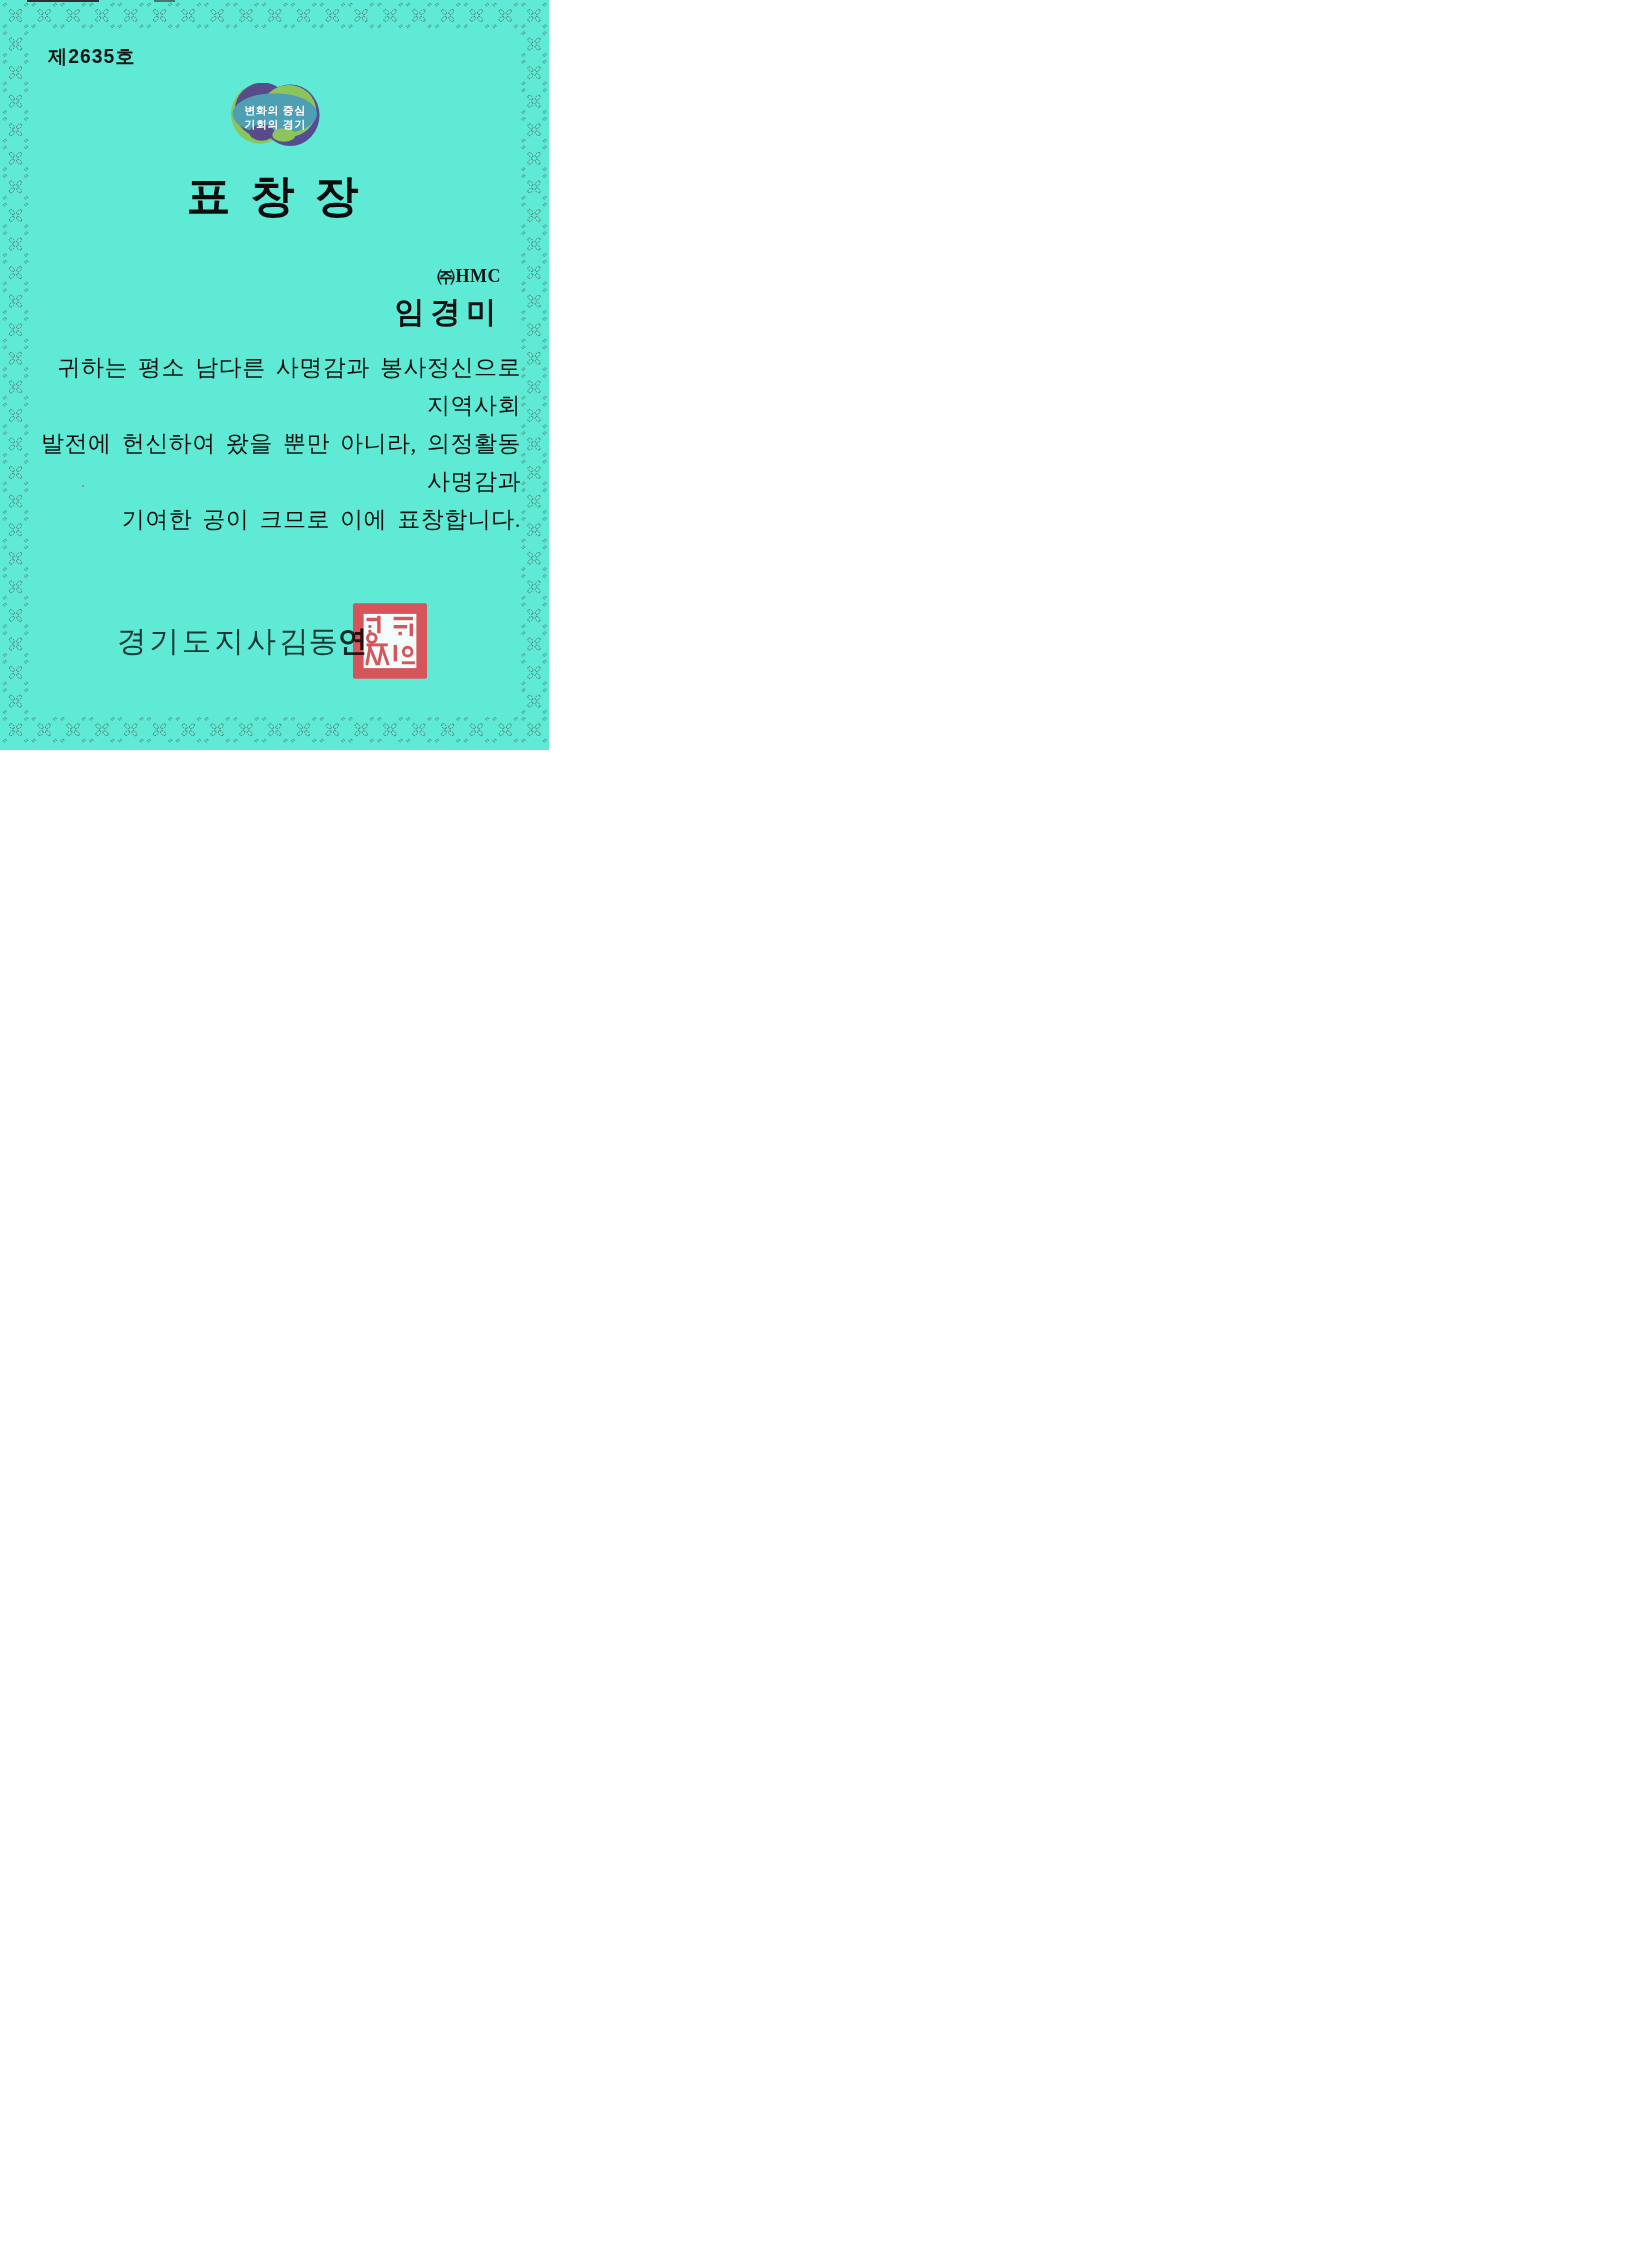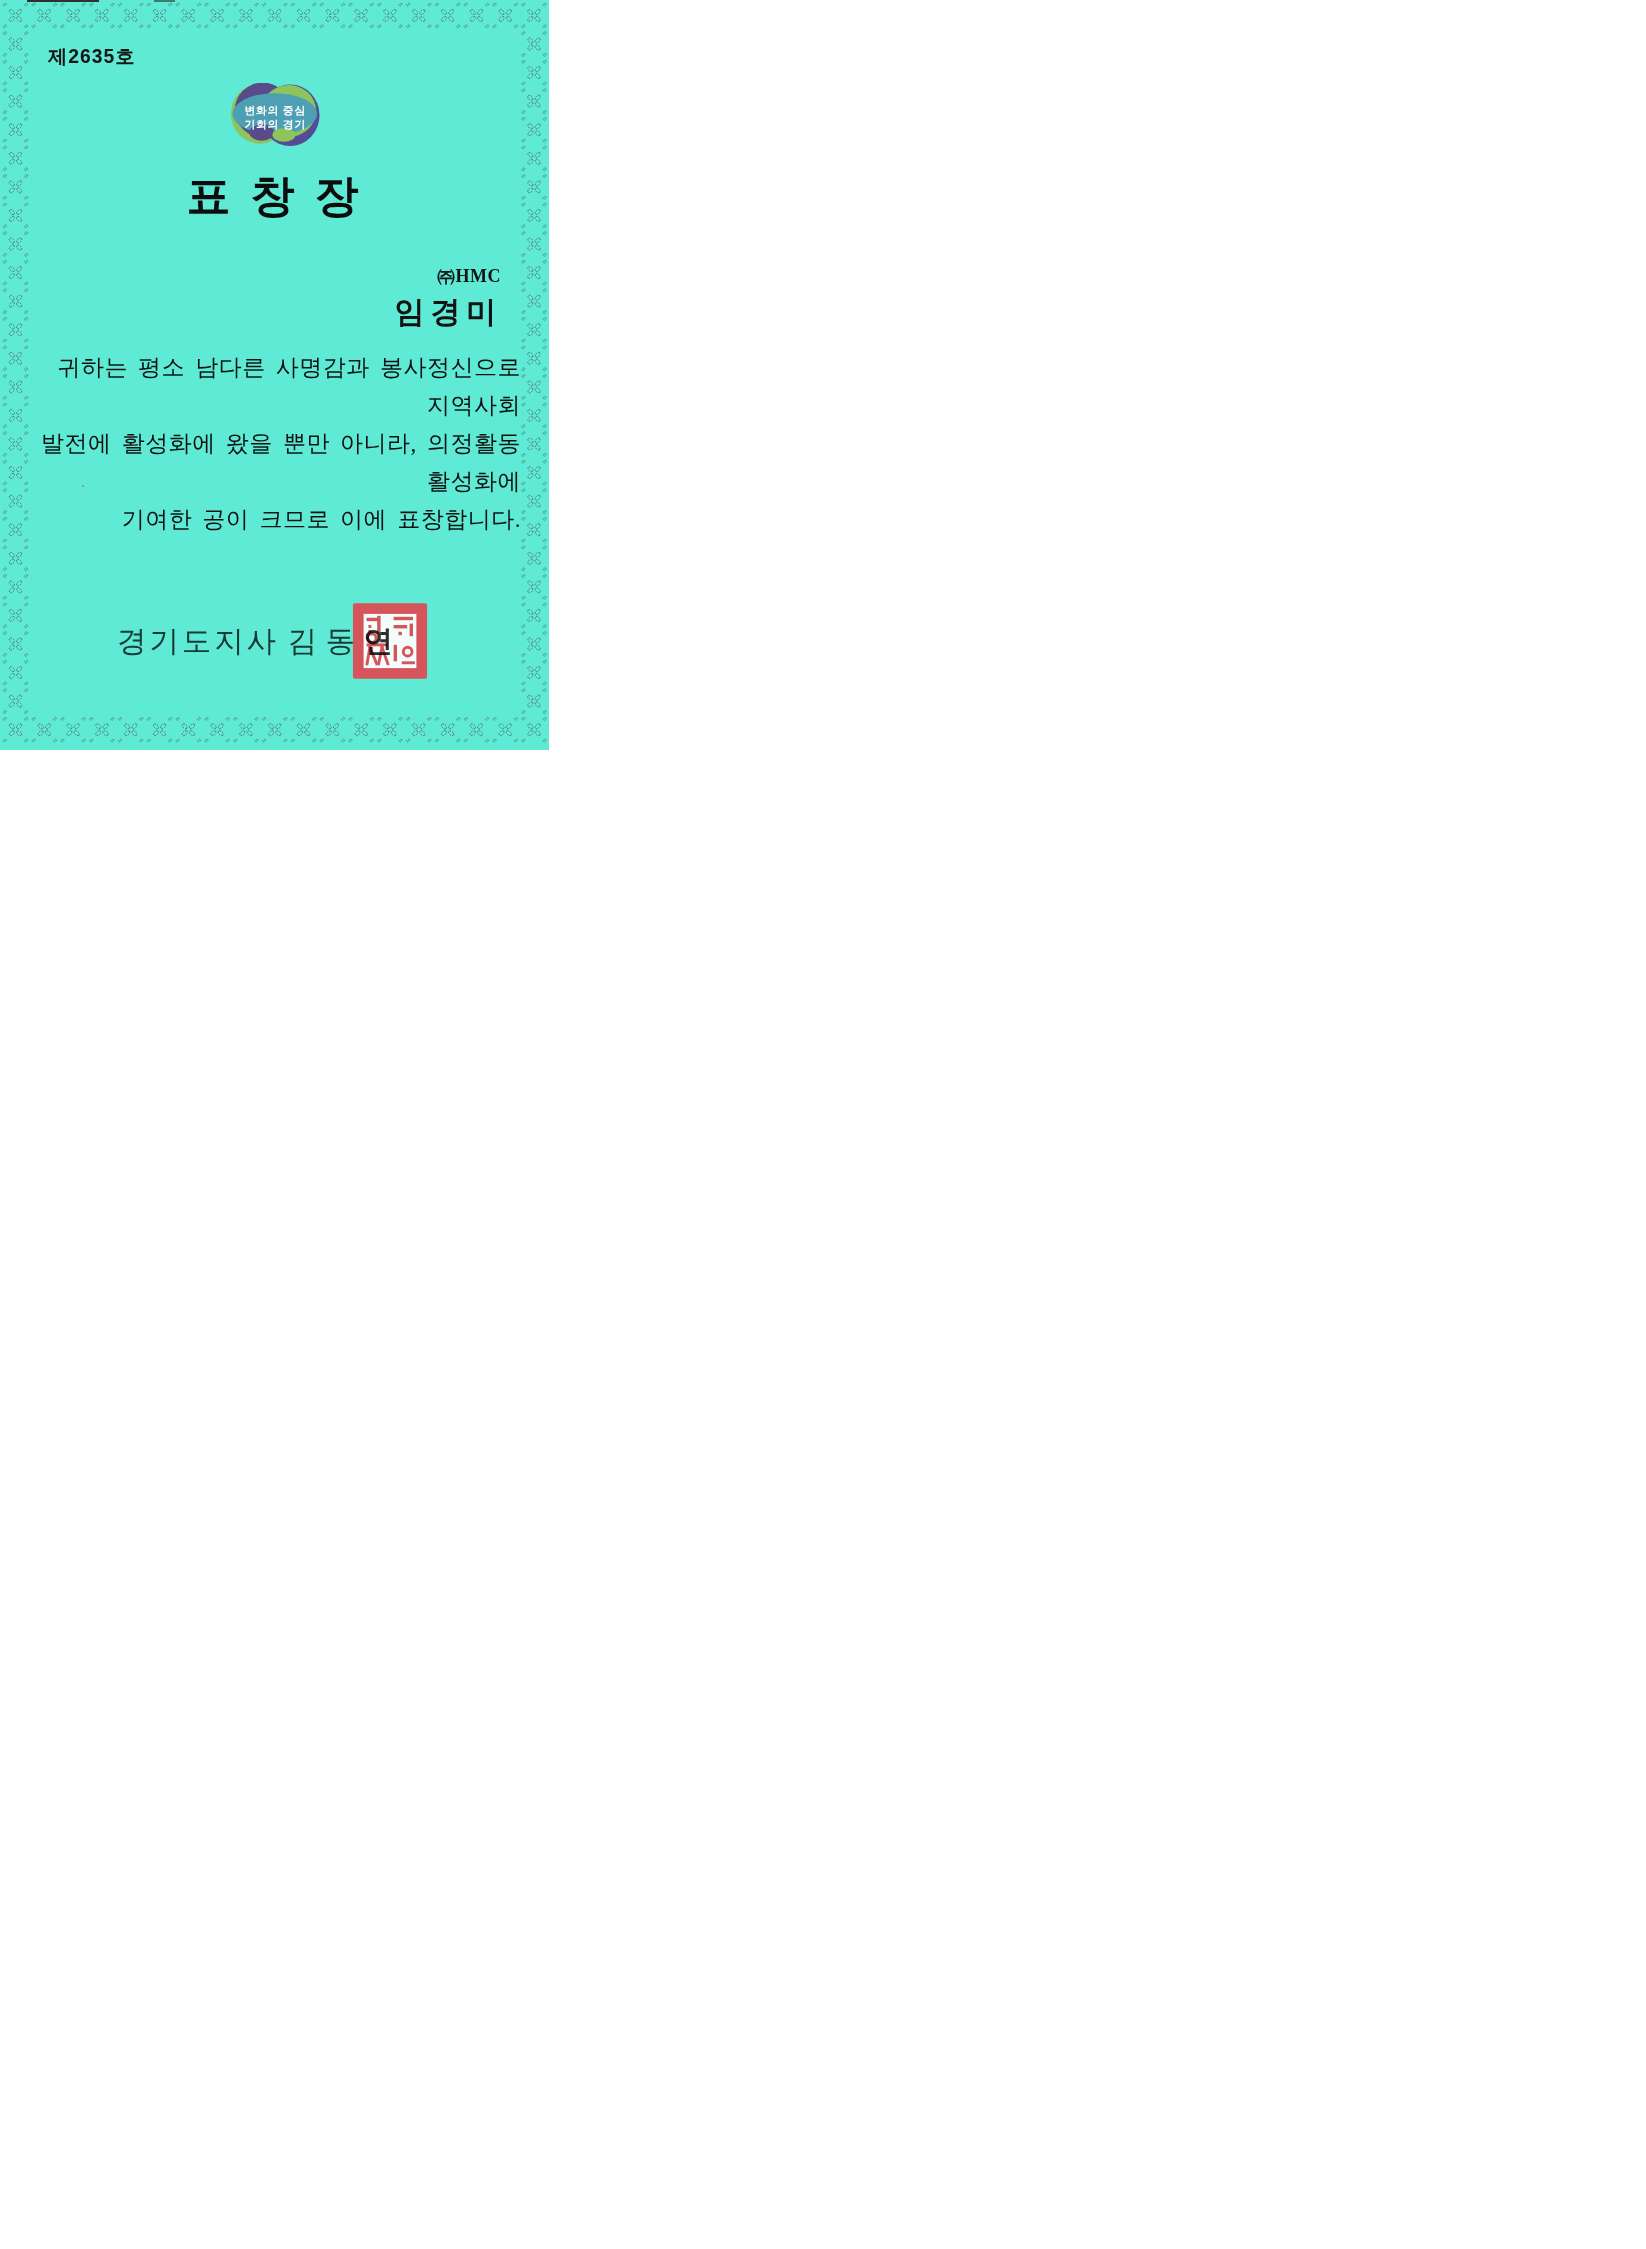--- a/index.html
+++ b/index.html
@@ -50,21 +50,21 @@
     font-weight:400;color:#111111;word-spacing:3.9px;letter-spacing:0.5px;
   }
   .date-line{
     position:absolute;left:0;top:541px;width:549px;
     text-align:center;font-size:22px;font-weight:600;
     letter-spacing:1.4px;color:#151515;white-space:pre;
   }
   .seal{position:absolute;left:352px;top:602px;width:76px;height:78px;opacity:.93;}
   .signature-row{
     position:absolute;left:117px;top:622px;width:276px;
-    display:flex;justify-content:space-between;align-items:baseline;
+    display:flex;justify-content:flex-start;align-items:baseline;
     font-size:29.5px;font-weight:400;color:#3f3f3f;
     mix-blend-mode:multiply;white-space:pre;
   }
   .signature-row .sig-title{letter-spacing:2.9px;}
   .signature-row .sig-char{letter-spacing:0;}
   .signature-row .sig-char-overlapped{color:#2e2e2e;font-weight:600;}
 </style>
 </head>
 <body>
 
@@ -781,21 +781,21 @@
     </svg>
   </div>
 
   <div class="title">표 창 장</div>
 
   <div class="recipient-org">㈜HMC</div>
   <div class="recipient-name">임경미</div>
 
   <div class="body-text">
     <div>귀하는 평소 남다른 사명감과 봉사정신으로 지역사회</div>
-    <div>발전에 활성화에 왔을 뿐만 아니라, 의정활동 활성화에</div>
+    <div>발전에 헌신하여 왔을 뿐만 아니라, 의정활동 사명감과</div>
     <div>기여한 공이 크므로 이에 표창합니다.</div>
   </div>
 
 
   <div class="seal" title="경기도지사인">
     <svg width="76" height="78" viewBox="0 0 157 160">
       <rect x="2" y="2" width="153" height="156" rx="4" fill="#e04a52"></rect>
       <rect x="24" y="24" width="109" height="112" fill="#ffffff"></rect>
 
       <g fill="#e04a52" stroke="none">

